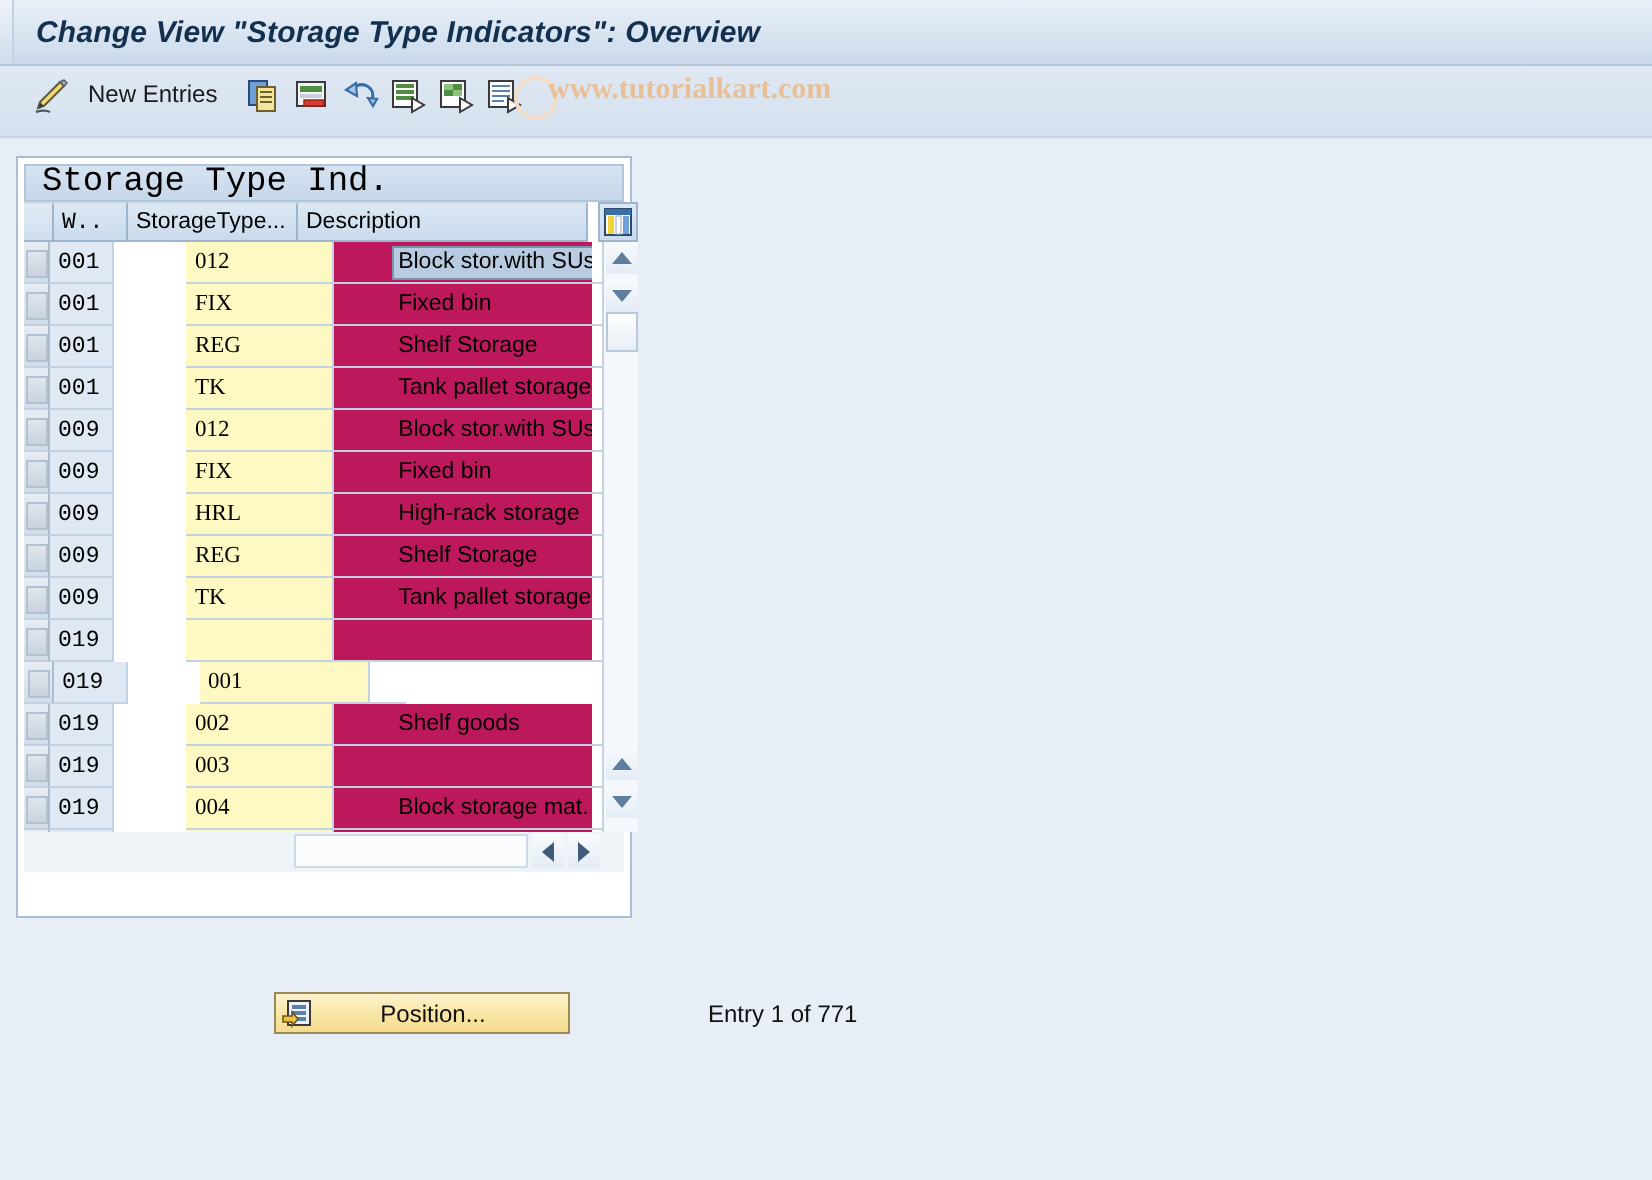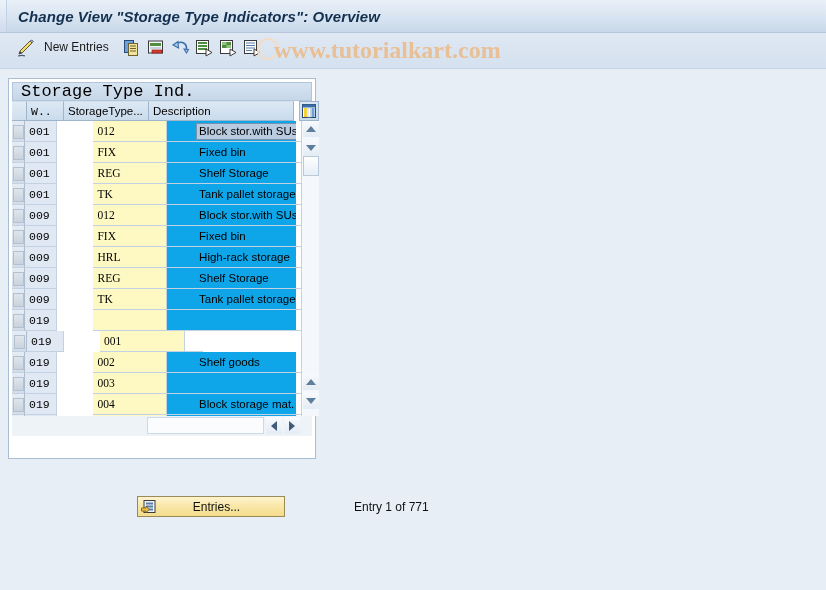--- a/index.html
+++ b/index.html
@@ -74,21 +74,21 @@
     color: #1a1a1a;
     white-space: nowrap;
   }
   .icon-svg { display:block; }
 
   #watermark {
     position: absolute;
     left: 274px;
     top: 37px;
     font-family: "Liberation Serif", serif;
-    font-size: 24px;
+    font-size: 15px;
     font-weight: bold;
     color: #e9bf95;
     white-space: nowrap;
     letter-spacing: 0px;
   }
   #watermark-ring {
     position: absolute;
     left: 257px;
     top: 38px;
     width: 22px; height: 22px;
@@ -191,21 +191,21 @@
   .cell.sel-box i {
     display:block;
     width: 11px; height: 14px;
     margin: 2px auto 0 auto;
     background: linear-gradient(to bottom,#dfe5ec,#c9d3de);
     border: 1px solid #b3c0cf;
     box-sizing: border-box;
   }
   .cell.c-w  { width: 37px; background:#dfe8f3; font-family:"Liberation Mono", monospace; }
   .cell.c-st { width: 85px; background:#fef9c3; font-family:Liberation Serif, serif;margin-left:36px; }
-  .cell.c-desc { width: 145px; background:#0ea5e9; border-right:none;padding-left:32px; }
+  .cell.c-desc { width: 145px; background:#be185d; border-right:none;padding-left:32px; }
   .cell.c-desc .hl {
     background:#b9cbe0;
     border:1px solid #7a93ad;
     padding: 0 2px;
     margin-left:-3px;
     box-sizing:border-box;
     line-height: 15px;
     display:inline-block;
   }
   .cell.c-pad { width: 18px; background:#ffffff; border-right:none; }
@@ -601,16 +601,16 @@
 <div id="position-button">
   <div id="position-icon-wrap">
     <svg width="16" height="16" viewBox="0 0 16 16">
       <rect x="3" y="1.5" width="11" height="12" fill="#eef2f7" stroke="#3a3a3a" stroke-width="1"></rect>
       <rect x="5" y="3.5" width="7" height="2" fill="#5b7fa8"></rect>
       <rect x="5" y="6.5" width="7" height="2" fill="#5b7fa8"></rect>
       <rect x="5" y="9.5" width="7" height="2" fill="#5b7fa8"></rect>
       <path d="M0.5 9 L5 9 L5 7 L8 10.5 L5 14 L5 12 L0.5 12 Z" fill="#f2c23c" stroke="#6b5520" stroke-width="0.8"></path>
     </svg>
   </div>
-  <div id="position-button-label">Entries...</div>
+  <div id="position-button-label">Position...</div>
 </div>
 
 <div id="entry-status">Entry 1 of 771</div>
 
 </body></html>

